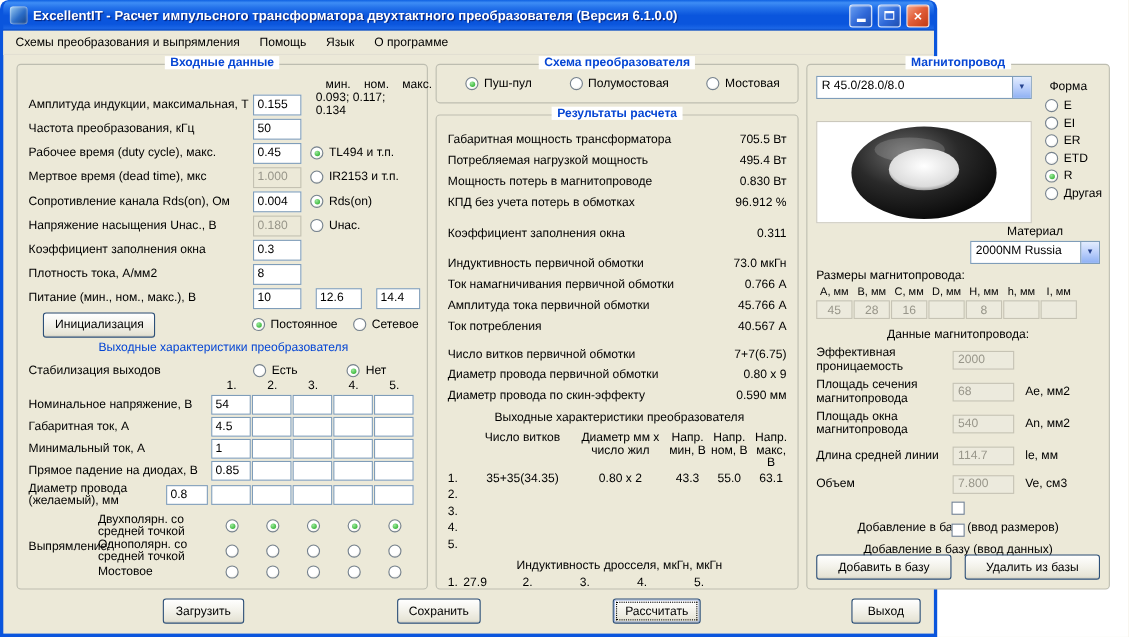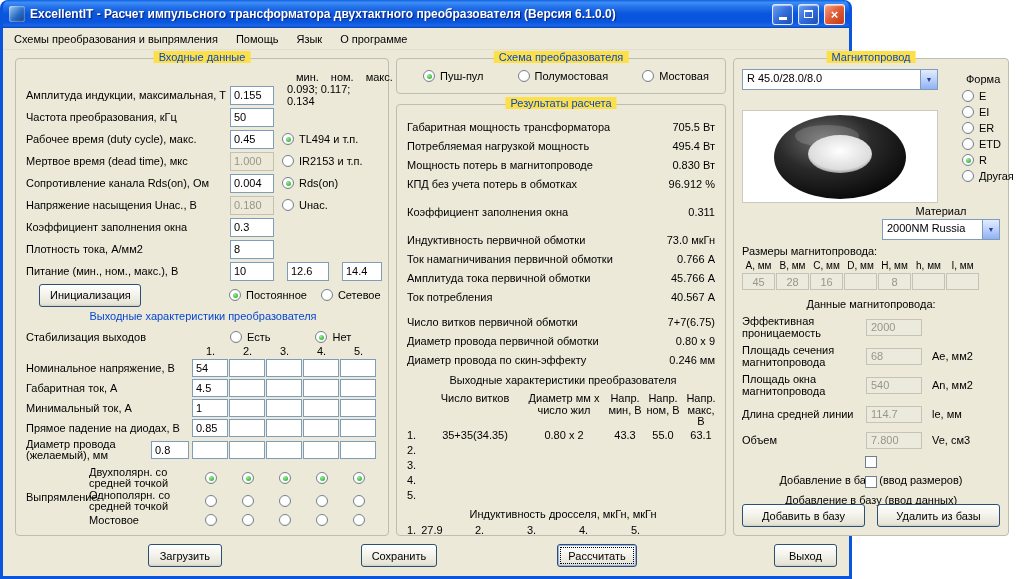--- a/index.html
+++ b/index.html
@@ -14,21 +14,21 @@
   background:linear-gradient(135deg,#6aa0f2,#2f68d8 55%,#1f4fb0);box-shadow:inset 0 1px 1px rgba(255,255,255,.6);flex:none;}
 .tb-btn.close{background:linear-gradient(135deg,#f2a488,#e25f3a 45%,#c23a12);}
 .ico-min{width:8px;height:3px;background:#fff;margin-top:9px;}
 .ico-max{width:9px;height:8px;border:1px solid #fff;border-top-width:2px;}
 .ico-close{font-size:13px;font-weight:bold;line-height:1;}
 .frame{background:#ece9d8;height:548px;display:flex;flex-direction:column;border-radius:0;}
 .menubar{height:22px;display:flex;align-items:center;padding-left:2px;background:#ece9d8;border-bottom:1px solid #e2dfd2;}
 .menu-item{padding:3px 9px;cursor:default;}
 .content{flex:1;display:flex;gap:7px;padding:8px 10px 0 12px;align-items:flex-start;}
 .group{position:relative;border:1px solid #bdbdb0;border-radius:4px;background:#ece9d8;}
-.group-title{position:absolute;top:-8px;left:50%;transform:translateX(-50%);background:#fde047;padding:0 5px;color:#0646d4;white-space:nowrap;}
+.group-title{position:absolute;top:-8px;left:50%;transform:translateX(-50%);background:#ffffff;padding:0 5px;color:#0646d4;white-space:nowrap;font-weight:bold;}
 .col-left{width:374px;}
 .col-mid{width:331px;display:flex;flex-direction:column;}
 .col-right{width:276px;}
 .g-inputs{height:478px;padding:12px 8px 0 10px;}
 .g-scheme{height:36px;margin-bottom:10px;}
 .g-results{height:432px;padding:12px 6px 0 10px;}
 .g-core{height:478px;padding:10px 8px 0 8px;display:flex;flex-direction:column;}
 
 .minmax{height:13px;display:flex;margin-left:270px;gap:12px;}
 .irow{display:flex;align-items:center;height:22px;}
@@ -73,21 +73,21 @@
 .rt-hdr,.rt-row{display:grid;grid-template-columns:20px 92px 82px 36px 36px 36px;column-gap:2px;}
 .rt-hdr{margin-top:3px;}
 .rth{text-align:center;line-height:11.5px;}
 .rt-row{height:15px;align-items:center;}
 .rtc{text-align:center;}
 .choke-title{text-align:center;height:16px;margin-top:5px;}
 .choke-row{display:flex;}
 .citem{width:52px;display:flex;gap:5px;}
 .citem:first-child{width:68px;}
 
-.core-top{display:flex;gap:12px;}
+.core-top{display:flex;}
 .core-l{width:196px;flex:none;}
 .combo{height:21px;border:1px solid #7f9db9;background:#fff;display:flex;align-items:stretch;}
 .combo-text{flex:1;padding:2px 4px;white-space:nowrap;overflow:hidden;}
 .combo-btn{width:17px;border-left:1px solid #7f9db9;background:linear-gradient(180deg,#e2ecfe,#bcd0fb 50%,#8fb1f3);display:flex;align-items:center;justify-content:center;color:#26438f;font-size:7px;}
 .core-img{margin-top:20px;width:196px;height:93px;background:#fff;border:1px solid #cbc8bc;}
 .core-r{flex:1;padding-left:12px;}
 .shape-lbl{margin:4px 0 3px 4px;}
 .shape-opt{display:flex;align-items:center;gap:5px;height:16px;cursor:default;}
 .mat{width:118px;margin-left:auto;margin-top:2px;text-align:center;}
 .mat .combo{margin-top:2px;text-align:left;}
@@ -403,21 +403,21 @@
           <div class="rrow">
               <span>Число витков первичной обмотки</span>
               <span class="rval">7+7(6.75)</span>
             </div>
           <div class="rrow">
               <span>Диаметр провода первичной обмотки</span>
               <span class="rval">0.80 х 9</span>
             </div>
           <div class="rrow">
               <span>Диаметр провода по скин-эффекту</span>
-              <span class="rval">0.246 мм</span>
+              <span class="rval">0.590 мм</span>
             </div>
           <div class="rsub2">Выходные характеристики преобразователя</div>
           <div class="rt-hdr">
             <span></span>
             <span class="rth">Число витков</span>
             <span class="rth">Диаметр мм х число жил</span>
             <span class="rth">Напр. мин, В</span>
             <span class="rth">Напр. ном, В</span>
             <span class="rth">Напр. макс, В</span>
           </div>

